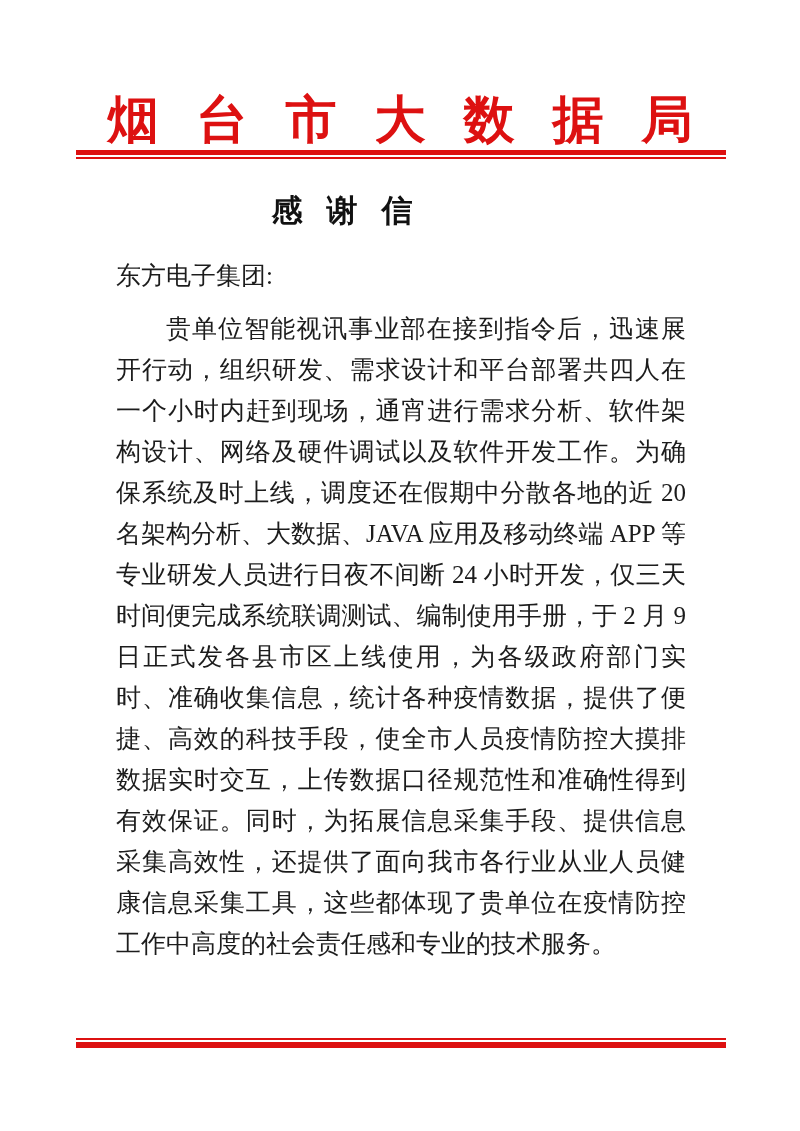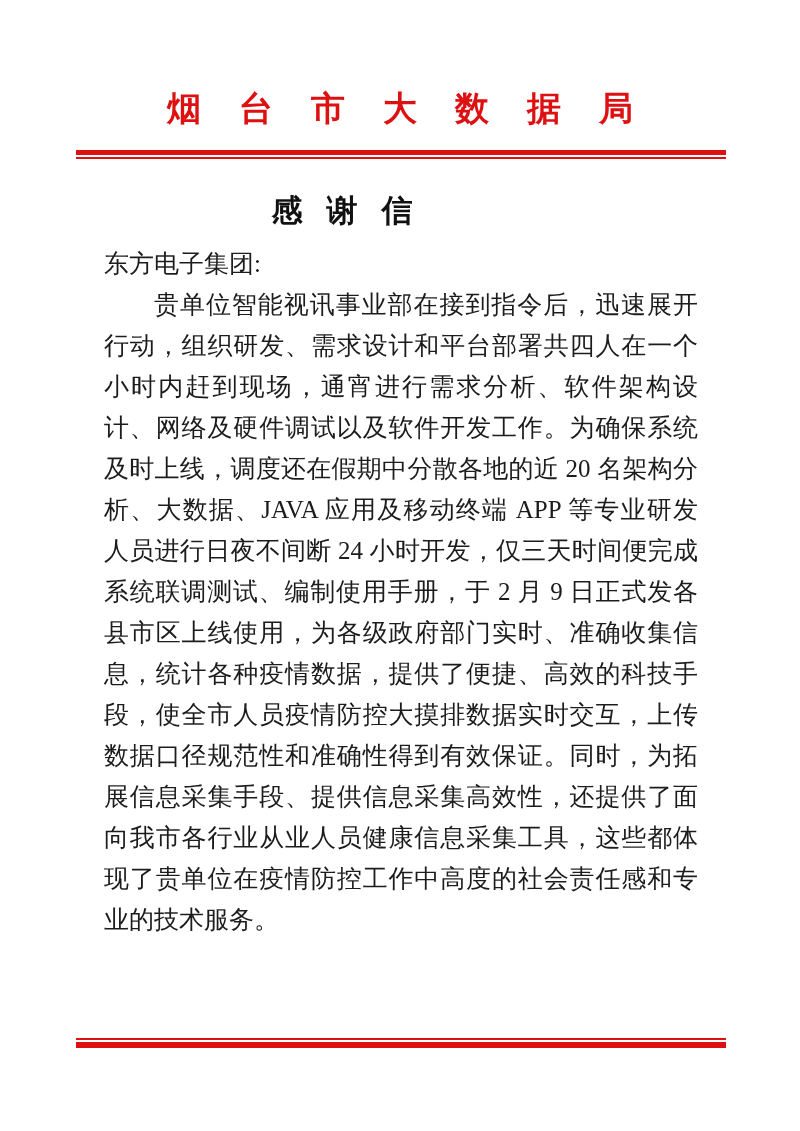--- a/index.html
+++ b/index.html
@@ -7,21 +7,21 @@
   body {
     width: 800px; height: 1131px;
     background: #ffffff;
     position: relative;
     font-family: "Liberation Serif", "DejaVu Serif", serif;
     overflow: hidden;
   }
   .masthead {
     position: absolute; top: 86px; left: 0; width: 800px;
     text-align: center;
-    font-size: 34px; font-weight: bold;
+    font-size: 51px; font-weight: bold;
     color: var(--red);
     letter-spacing: 38px; text-indent: 38px;
     white-space: nowrap;
   }
   .rule { position: absolute; left: 76px; width: 650px; }
   .rule .bar { background: var(--red); }
   .rule-top { top: 150px; }
   .rule-top .thick { height: 5px; margin-bottom: 2px; }
   .rule-top .thin  { height: 2px; }
   .rule-bottom { top: 1038px; }
@@ -34,21 +34,21 @@
     color: #111111;
     letter-spacing: 24px; text-indent: 24px;
     white-space: nowrap;
   }
   .letter-body {
     position: absolute; top: 243px; left: 104px; width: 594px;
     font-size: 25px; line-height: 41px;
     text-align: justify; text-justify: inter-ideograph;
     color: var(--ink);
   }
-  .letter-body p { margin: 0; text-indent: 2em; }
+  .letter-body p { margin: 12px; text-indent: 2em; }
   .letter-body .salutation { text-indent: 0; }
 </style>
 </head>
 <body>
 
 <div class="masthead">烟台市大数据局</div>
 
 <div class="rule rule-top">
   <div class="bar thick"></div>
   <div class="bar thin"></div>

